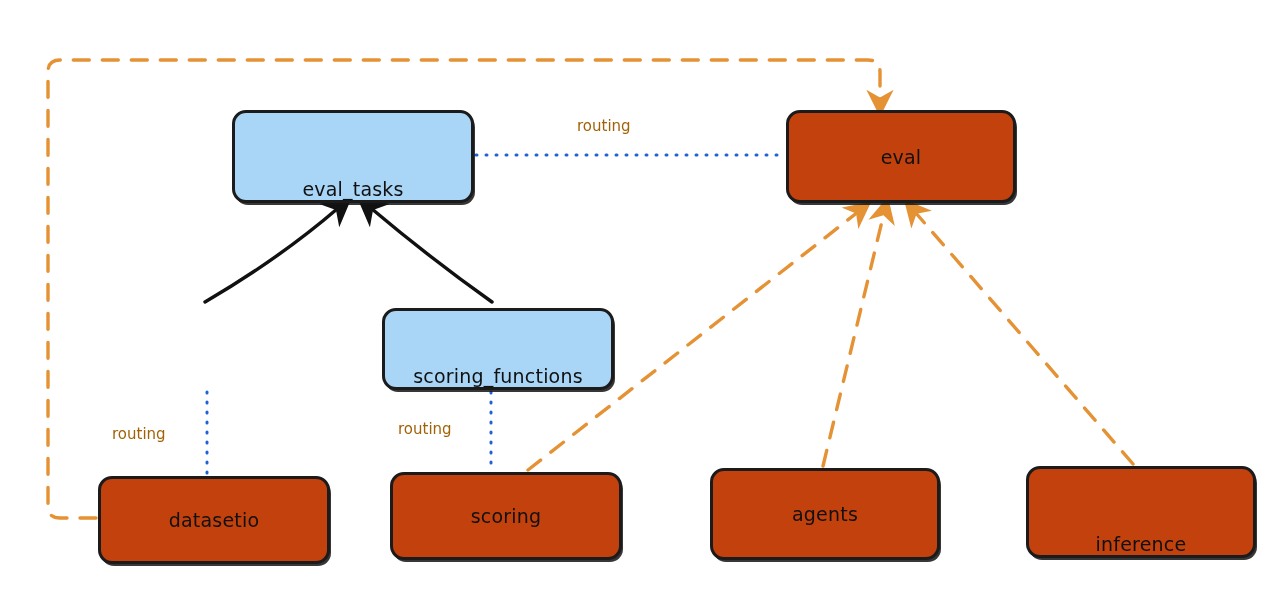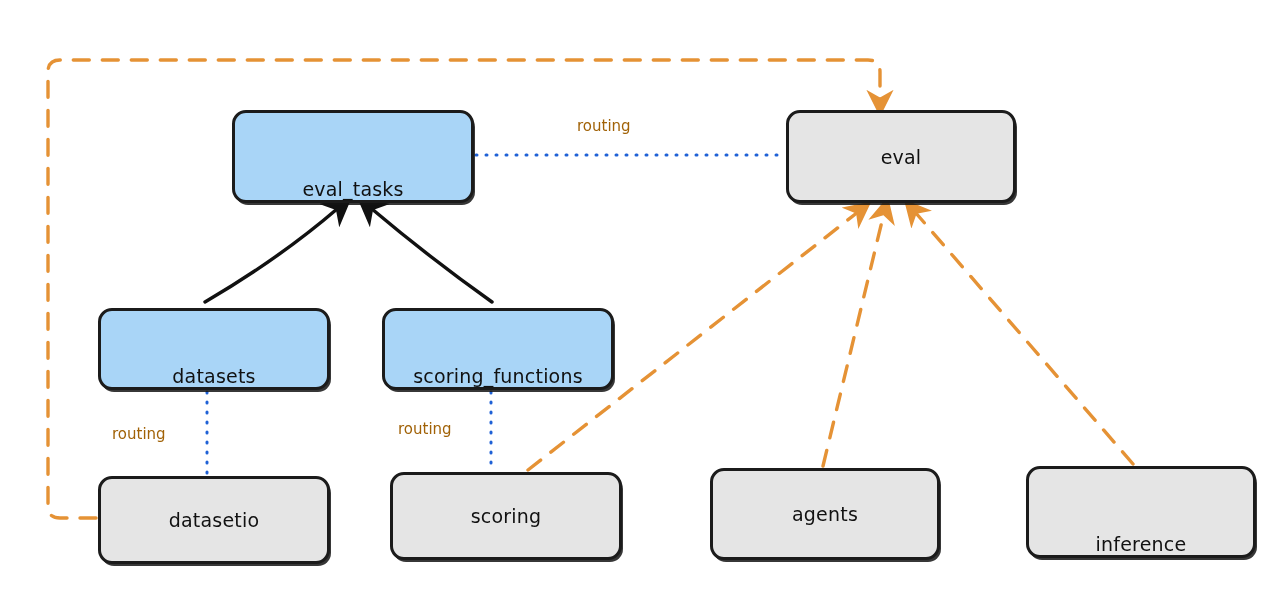--- a/index.html
+++ b/index.html
@@ -35,21 +35,21 @@
     display: flex;
     align-items: center;
     justify-content: center;
     font-family: "DejaVu Sans", sans-serif;
     font-size: 19px;
     color: #111111;
     letter-spacing: 0.2px;
     box-shadow: 2px 3px 0 -1px rgba(20,20,20,0.85);
   }
   .node.blue { background: #a9d5f7; align-items: flex-end; }
-  .node.green { background: #e5e5e5; }
+  .node.green { background: #c2410c; }
   .node-label {
     pointer-events: none;
     white-space: nowrap;
   }
   .edge-label {
     position: absolute;
     font-family: "DejaVu Sans", sans-serif;
     font-size: 15px;
     color: #a16207;
     white-space: nowrap;
@@ -90,23 +90,20 @@
   </svg>
 
   <div class="node blue" style="left:232px; top:110px; width:242px; height:93px;">
     <span class="node-label">eval_tasks</span>
   </div>
 
   <div class="node green" style="left:786px; top:110px; width:230px; height:93px;">
     <span class="node-label">eval</span>
   </div>
 
-  <div class="node blue" style="left:98px; top:308px; width:232px; height:82px;">
-    <span class="node-label">datasets</span>
-  </div>
 
   <div class="node blue" style="left:382px; top:308px; width:232px; height:82px;">
     <span class="node-label">scoring_functions</span>
   </div>
 
   <div class="node green" style="left:98px; top:476px; width:232px; height:88px;">
     <span class="node-label">datasetio</span>
   </div>
 
   <div class="node green" style="left:390px; top:472px; width:232px; height:88px;">

